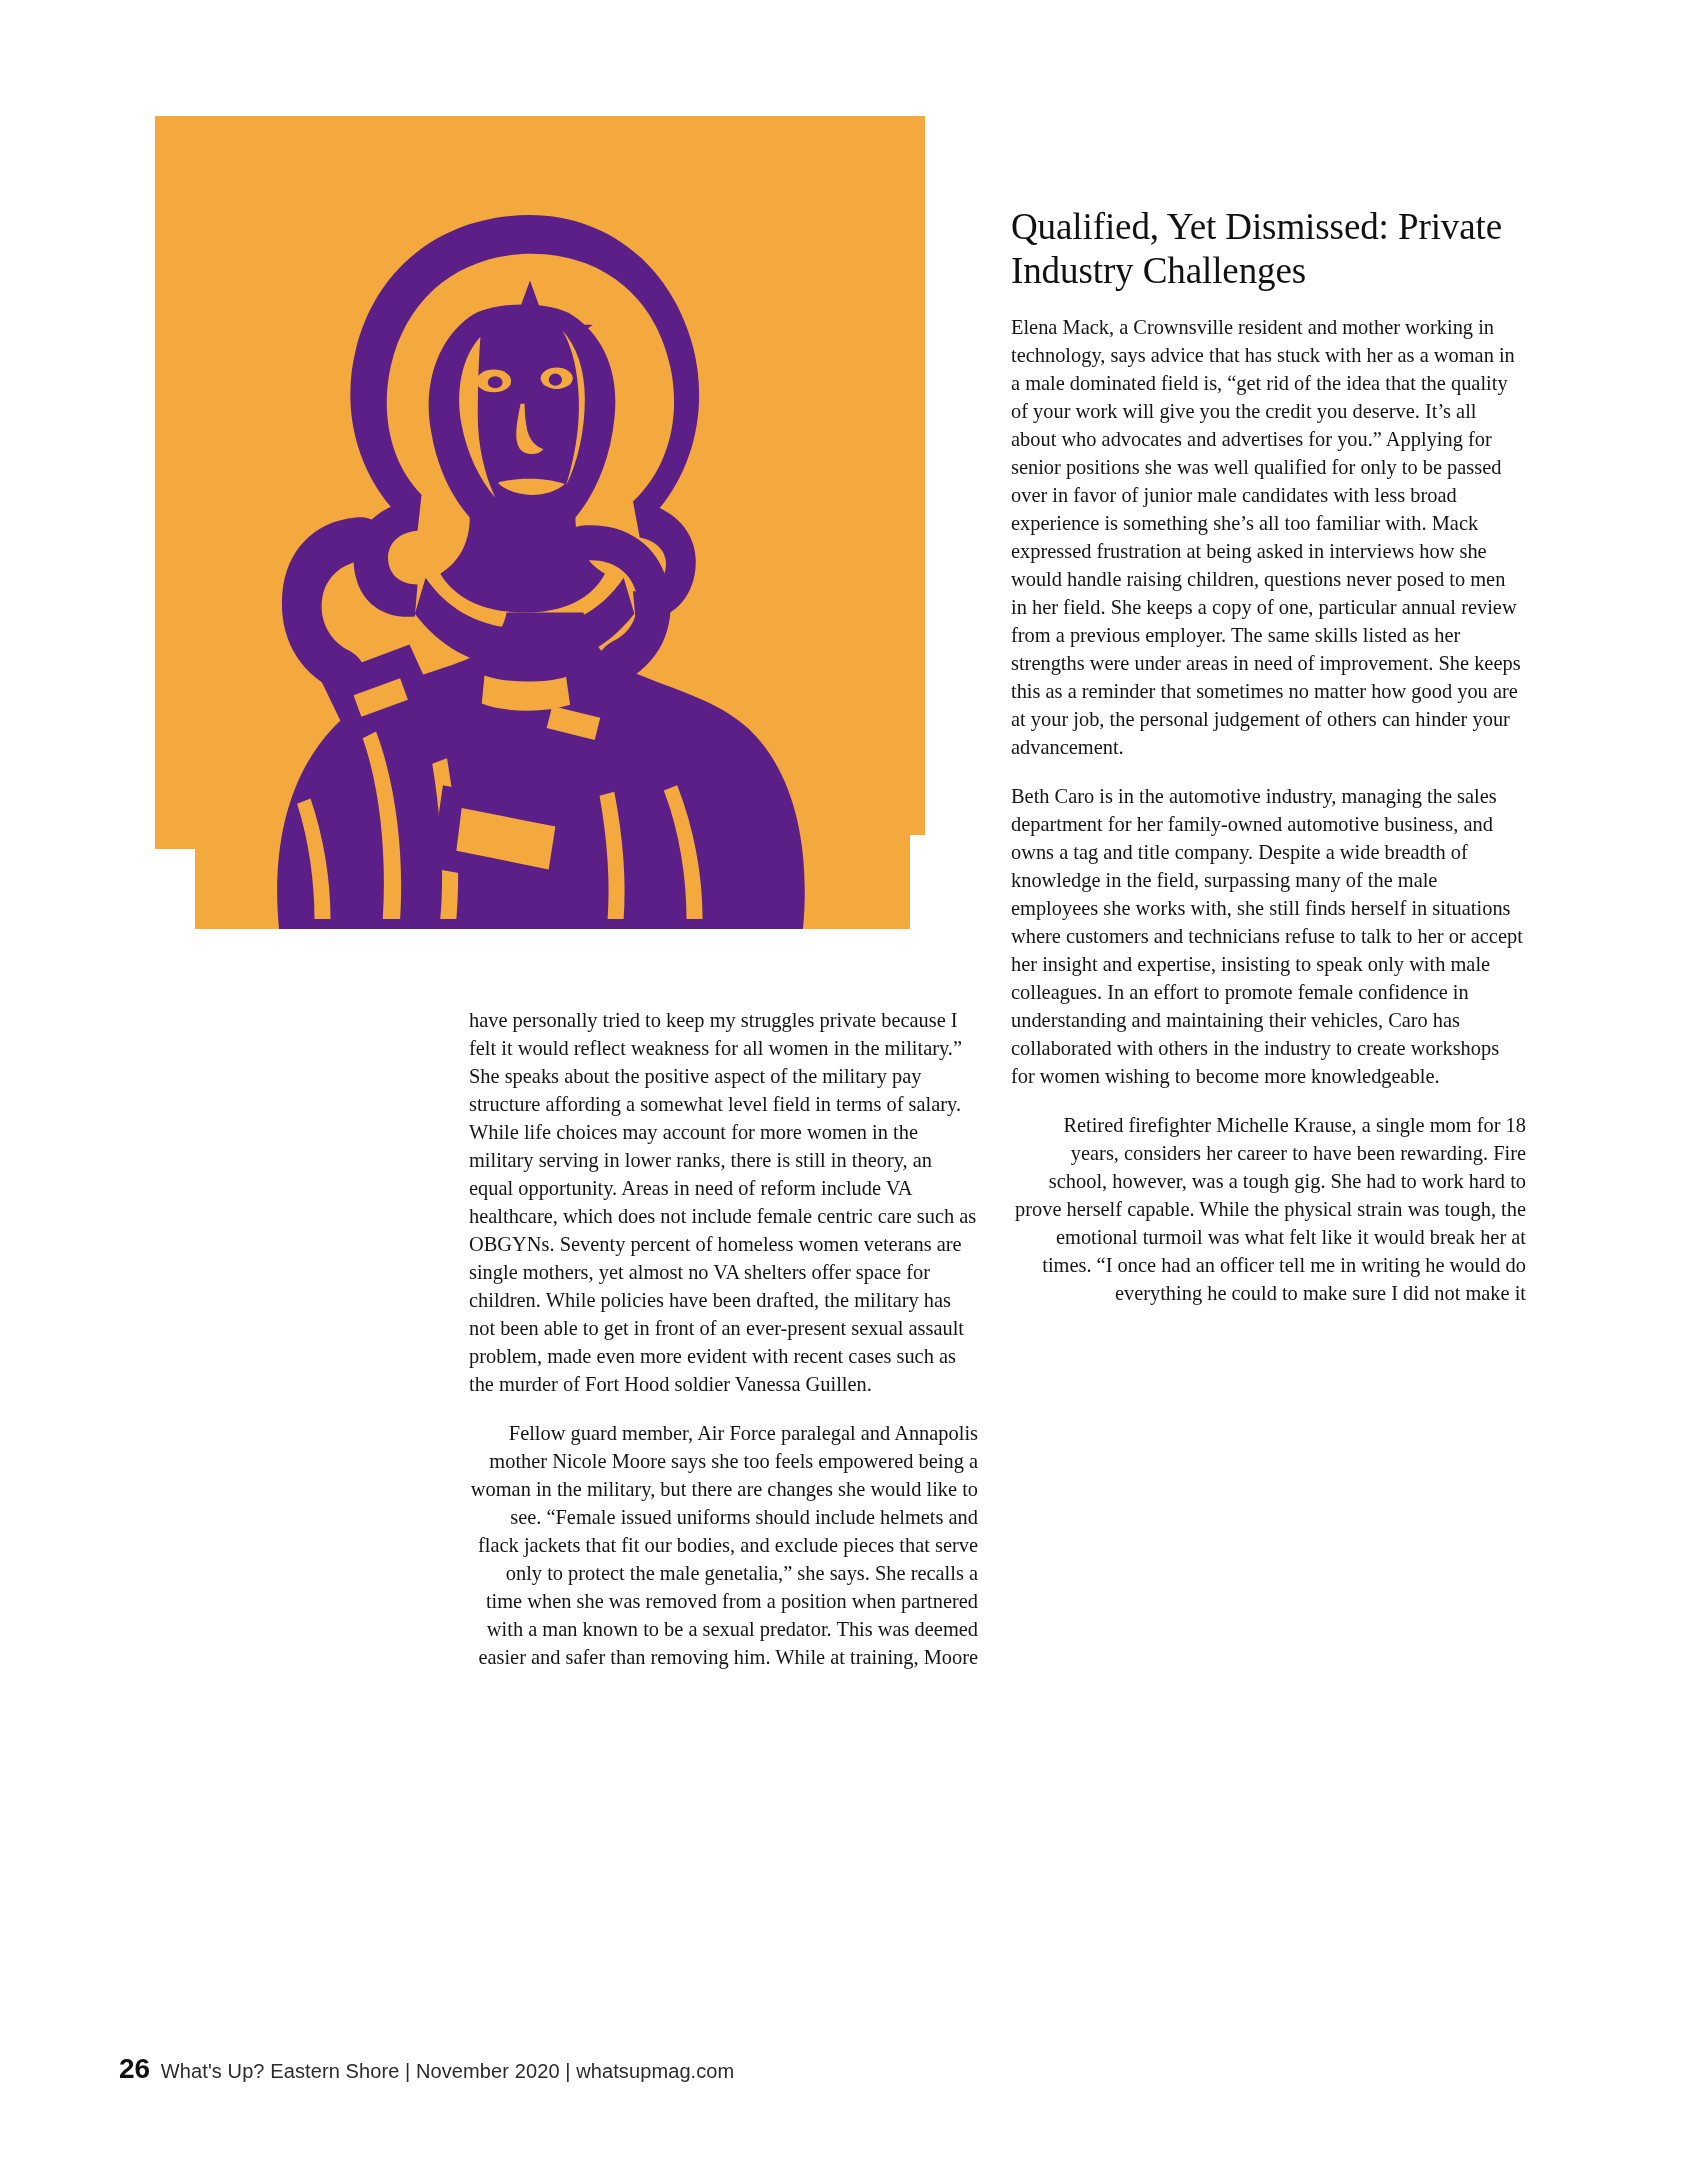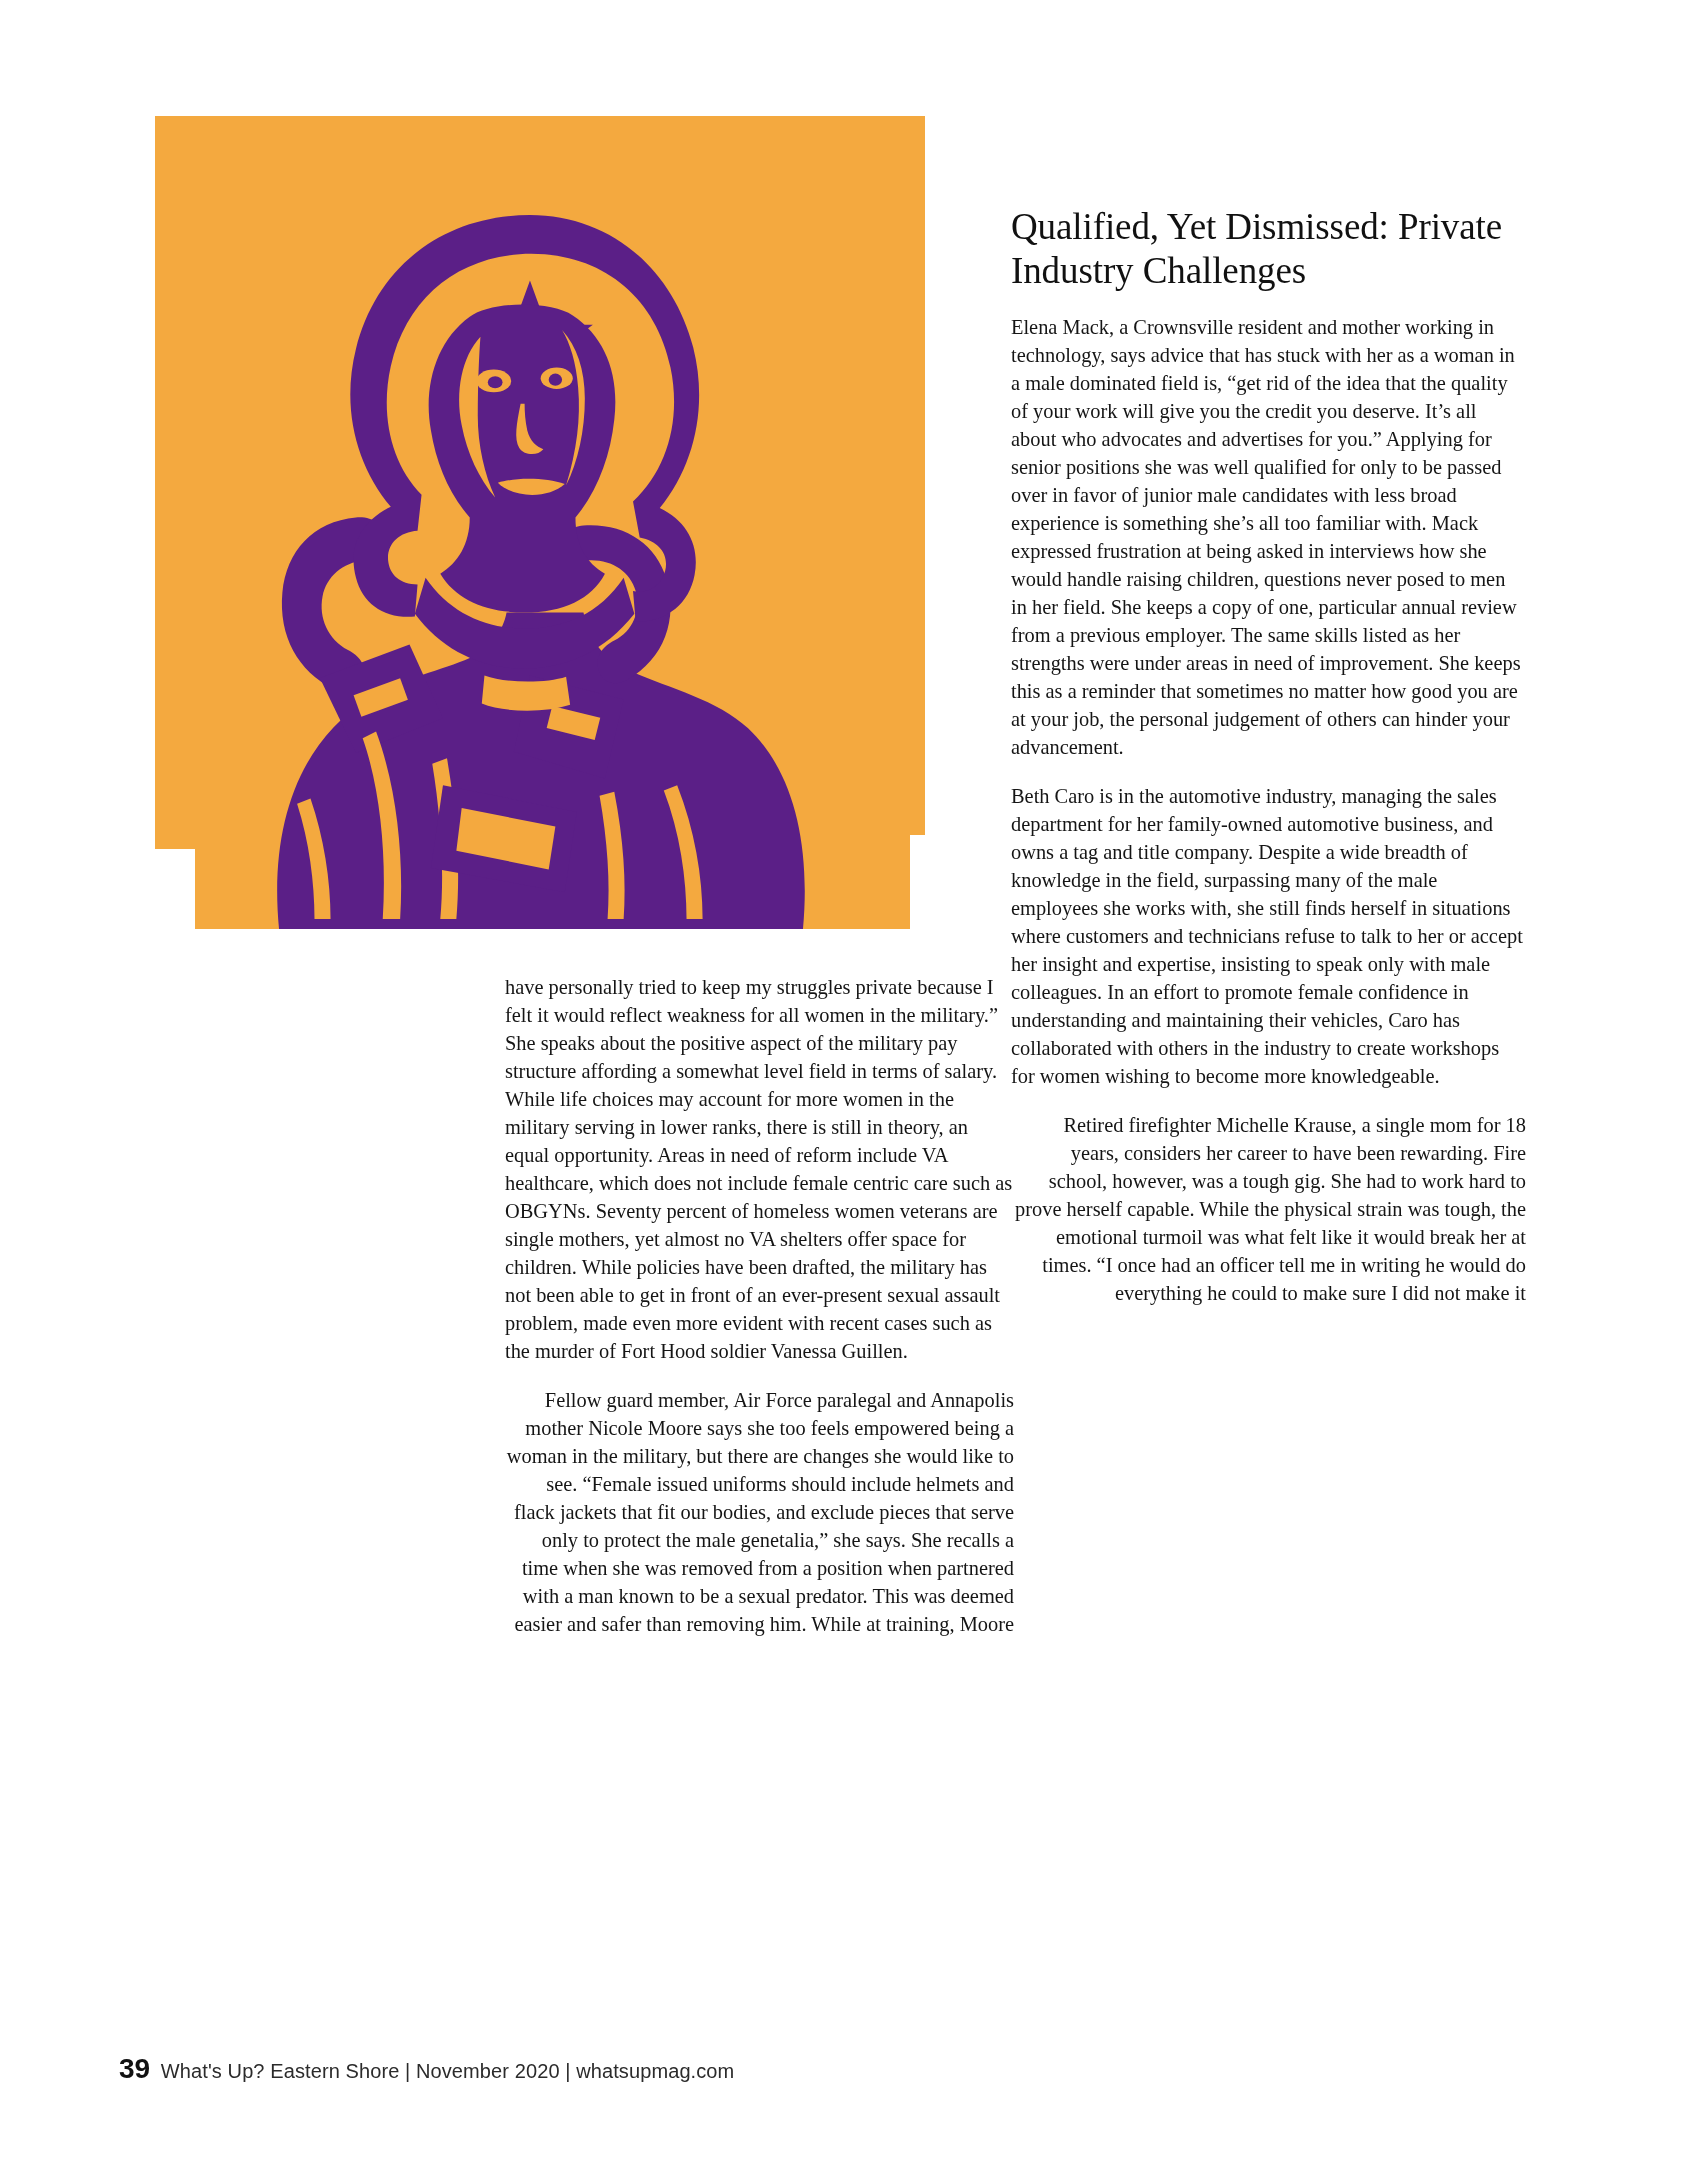--- a/index.html
+++ b/index.html
@@ -76,23 +76,22 @@
   .col p {
     margin: 0 0 21px 0;
   }
   .col p:last-child {
     margin-bottom: 0;
     text-align: right;
   }
 
   #left-col {
     left: 469px;
-    top: 973px;
+    top: 1006px;
     width: 509px;
-    margin-left: 36px;
   }
   #right-col {
     left: 1011px;
     top: 173px;
     width: 515px;
   }
 
   .section-head {
     font-family: "Liberation Serif", serif;
     font-size: 37px;
@@ -208,18 +207,18 @@
   </div>
 
   <div class="col" id="right-col">
     <h2 class="section-head">Qualified, Yet Dismissed: Private Industry Challenges</h2>
     <p>Elena Mack, a Crownsville resident and mother working in technology, says advice that has stuck with her as a woman in a male dominated field is, “get rid of the idea that the quality of your work will give you the credit you deserve. It’s all about who advocates and advertises for you.” Applying for senior positions she was well qualified for only to be passed over in favor of junior male candidates with less broad experience is something she’s all too familiar with. Mack expressed frustration at being asked in interviews how she would handle raising children, questions never posed to men in her field. She keeps a copy of one, particular annual review from a previous employer. The same skills listed as her strengths were under areas in need of improvement. She keeps this as a reminder that sometimes no matter how good you are at your job, the personal judgement of others can hinder your advancement.</p>
     <p>Beth Caro is in the automotive industry, managing the sales department for her family-owned automotive business, and owns a tag and title company. Despite a wide breadth of knowledge in the field, surpassing many of the male employees she works with, she still finds herself in situations where customers and technicians refuse to talk to her or accept her insight and expertise, insisting to speak only with male colleagues. In an effort to promote female confidence in understanding and maintaining their vehicles, Caro has collaborated with others in the industry to create workshops for women wishing to become more knowledgeable.</p>
     <p>Retired firefighter Michelle Krause, a single mom for 18 years, considers her career to have been rewarding. Fire school, however, was a tough gig. She had to work hard to prove herself capable. While the physical strain was tough, the emotional turmoil was what felt like it would break her at times. “I once had an officer tell me in writing he would do everything he could to make sure I did not make it</p>
   </div>
 
   <div class="footer">
-    <span class="folio">39</span>
+    <span class="folio">26</span>
     <span class="footer-text">What's Up? Eastern Shore  |  November 2020  |  whatsupmag.com</span>
   </div>
 
 </div>
 
 
 </body></html>

